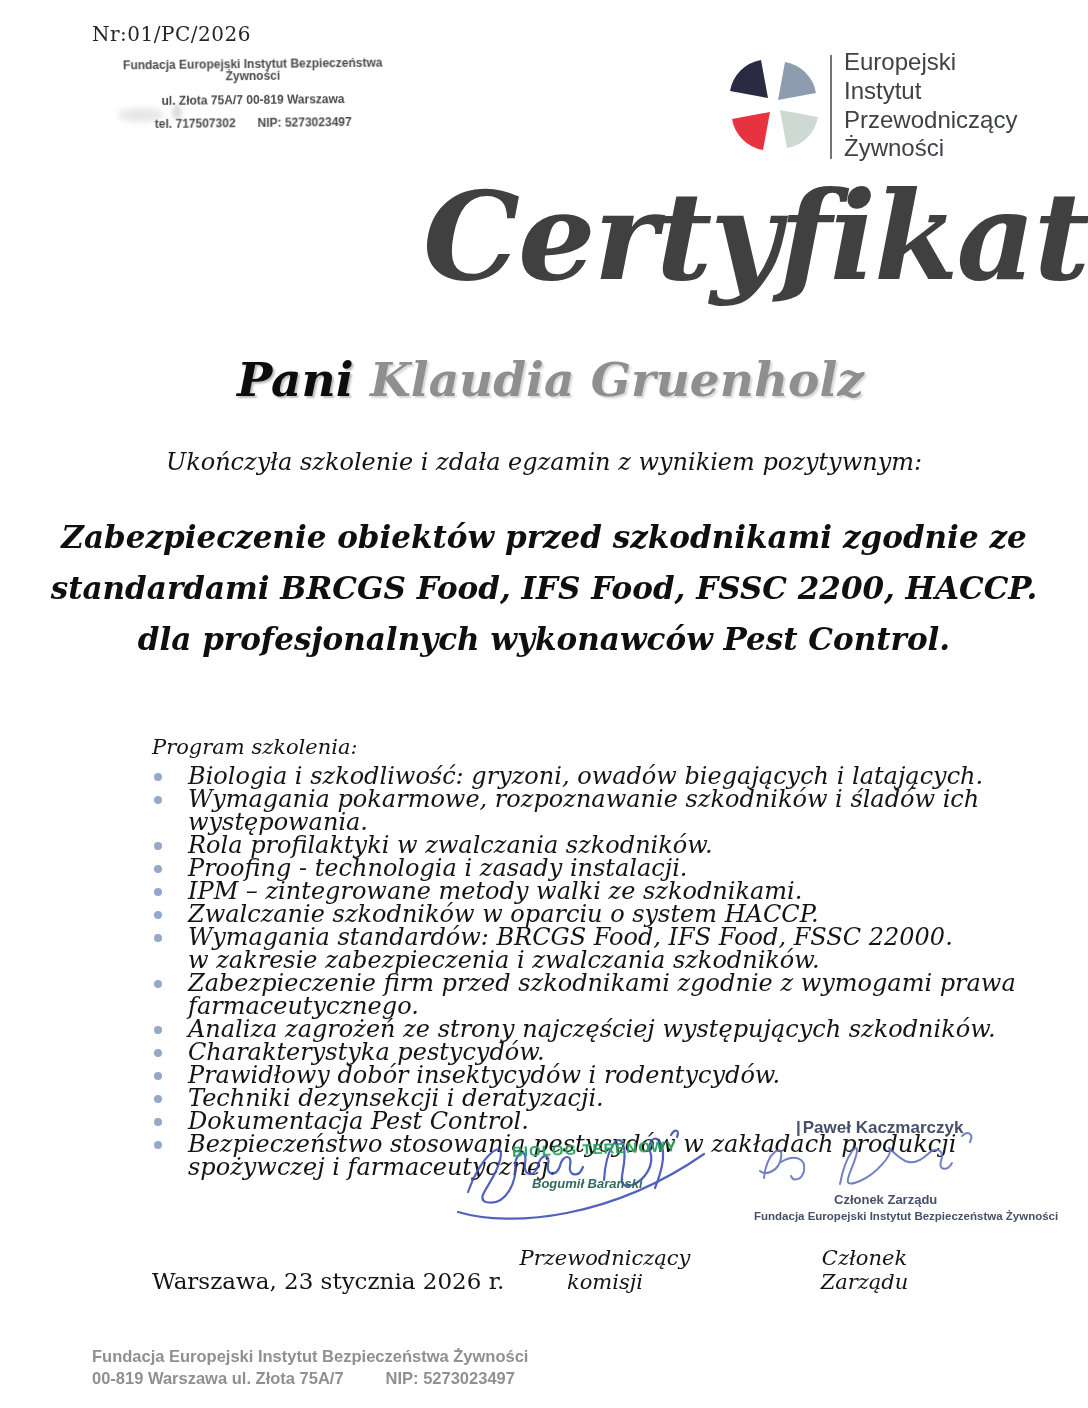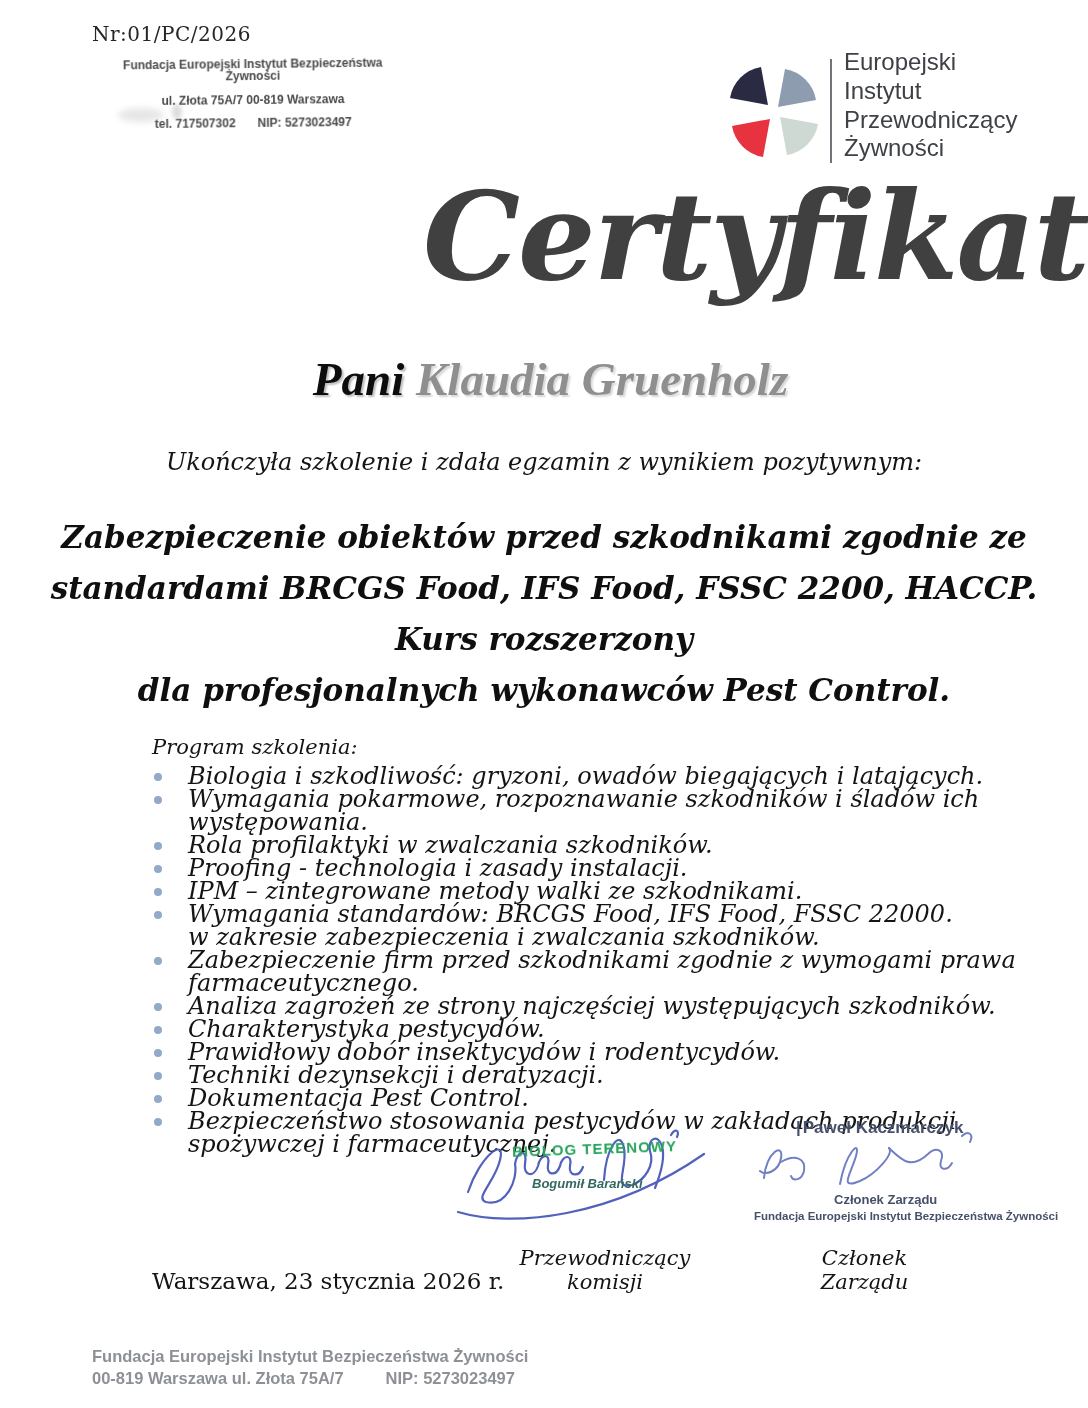--- a/index.html
+++ b/index.html
@@ -20,36 +20,36 @@
     filter:blur(.35px);transform:rotate(-.6deg);line-height:1;
   }
   .stamp-top .l2{margin-top:12px;}
   .stamp-top .l3{margin-top:11px;}
   .stamp-top .gap{display:inline-block;width:22px;}
   .smudge{position:absolute;left:118px;top:108px;width:46px;height:14px;
     border-radius:50%;background:#b9b9b9;opacity:.35;filter:blur(3px);}
   .smudge2{position:absolute;left:172px;top:104px;width:10px;height:16px;
     border-radius:50%;background:#ababab;opacity:.4;filter:blur(2px);}
   
-  .logo{position:absolute;left:722px;top:44px;display:flex;align-items:flex-end;}
+  .logo{position:absolute;left:722px;top:44px;display:flex;align-items:center;}
   .logo-mark{width:100px;height:104px;}
   .logo-divider{width:2px;height:104px;background:#71757a;margin:6px 12px 0 8px;}
   .logo-text{
     font-family:"Liberation Sans", sans-serif;font-size:24px;color:#3e4146;
     line-height:1.2;margin-top:4px;white-space:nowrap;
   }
   
   .cert-title{
     position:absolute;left:0;right:0;top:164px;text-align:right;
     font-size:122px;font-weight:bold;font-style:italic;color:#404040;
     letter-spacing:-2px;
   }
   .recipient{
     position:absolute;left:13px;right:0;top:352px;text-align:center;
-    font-size:47px;font-weight:bold;font-style:italic;font-family:Liberation Serif, serif;
+    font-size:47px;font-weight:bold;font-style:italic;
   }
   .recipient .salutation{color:#0d0d0d;text-shadow:2px 2px 2px #bdbdbd;}
   .recipient .name{color:#8f8f8f;text-shadow:2px 2px 2px #d7d7d7;}
   .statement{
     position:absolute;left:0;right:0;top:448px;text-align:center;
     font-size:24px;font-style:italic;color:#141414;
   }
   .course{
     position:absolute;left:0;right:0;top:512px;text-align:center;
     font-size:31px;font-weight:bold;font-style:italic;color:#0f0f0f;
@@ -163,32 +163,32 @@
 
   <div class="recipient">
     <span class="salutation">Pani </span><span class="name">Klaudia Gruenholz</span>
   </div>
 
   <div class="statement">Ukończyła szkolenie i zdała egzamin z wynikiem pozytywnym:</div>
 
   <div class="course">
       <div>Zabezpieczenie obiektów przed szkodnikami zgodnie ze</div>
       <div>standardami BRCGS Food, IFS Food, FSSC 2200, HACCP.</div>
-      <div>Kurs rozszerzony</div>
       <div>dla profesjonalnych wykonawców Pest Control.</div>
     </div>
 
   <div class="program">
     <div class="program-heading">Program szkolenia:</div>
     <ul class="program-list">
         <li><span class="bullet"></span><span>Biologia i szkodliwość: gryzoni, owadów biegających i latających.</span></li>
         <li><span class="bullet"></span><span>Wymagania pokarmowe, rozpoznawanie szkodników i śladów ich występowania.</span></li>
         <li><span class="bullet"></span><span>Rola profilaktyki w zwalczania szkodników.</span></li>
         <li><span class="bullet"></span><span>Proofing  - technologia i zasady instalacji.</span></li>
         <li><span class="bullet"></span><span>IPM – zintegrowane metody walki ze szkodnikami.</span></li>
+        <li><span class="bullet"></span><span>Zwalczanie szkodników w oparciu o system HACCP.</span></li>
         <li><span class="bullet"></span><span>Wymagania standardów: BRCGS Food, IFS Food, FSSC 22000.</span><div class="cont">w zakresie zabezpieczenia i zwalczania szkodników.</div></li>
         <li><span class="bullet"></span><span>Zabezpieczenie firm przed szkodnikami zgodnie z wymogami prawa farmaceutycznego.</span></li>
         <li><span class="bullet"></span><span>Analiza zagrożeń ze strony najczęściej występujących szkodników.</span></li>
         <li><span class="bullet"></span><span>Charakterystyka pestycydów.</span></li>
         <li><span class="bullet"></span><span>Prawidłowy dobór insektycydów i rodentycydów.</span></li>
         <li><span class="bullet"></span><span>Techniki dezynsekcji i deratyzacji.</span></li>
         <li><span class="bullet"></span><span>Dokumentacja Pest Control.</span></li>
         <li><span class="bullet"></span><span>Bezpieczeństwo stosowania pestycydów w zakładach produkcji spożywczej i  farmaceutycznej.</span></li>
       </ul>
   </div>

